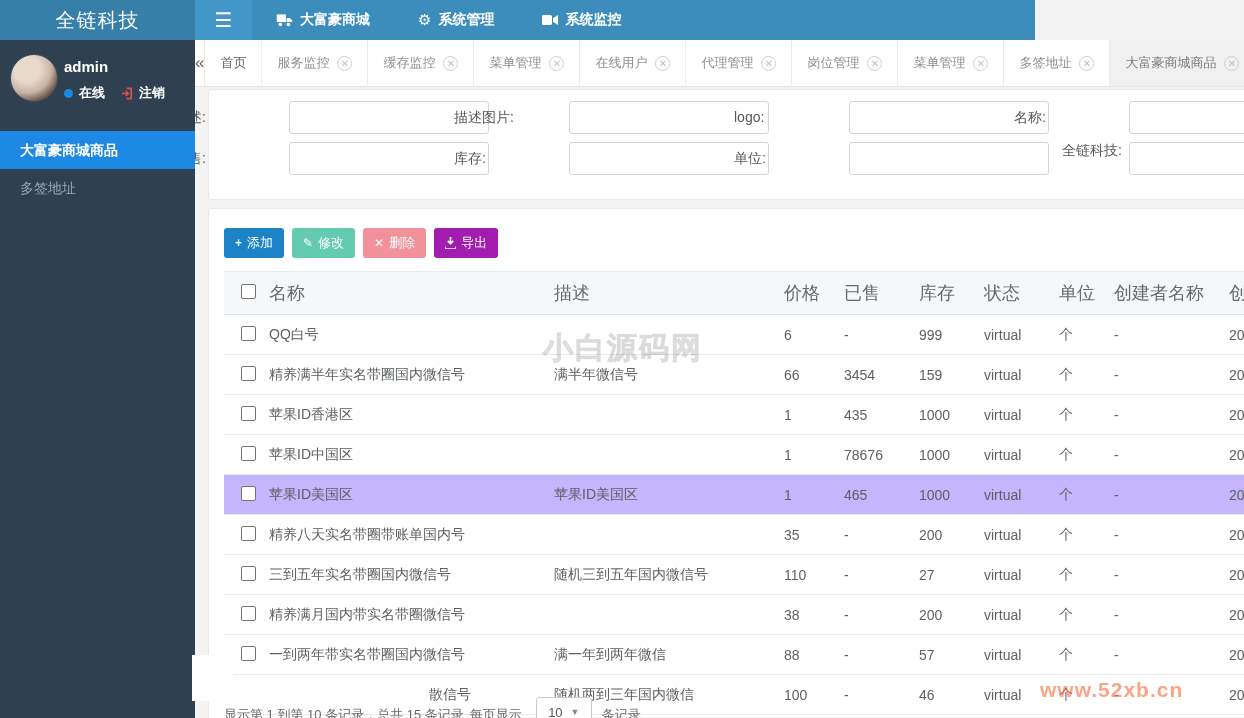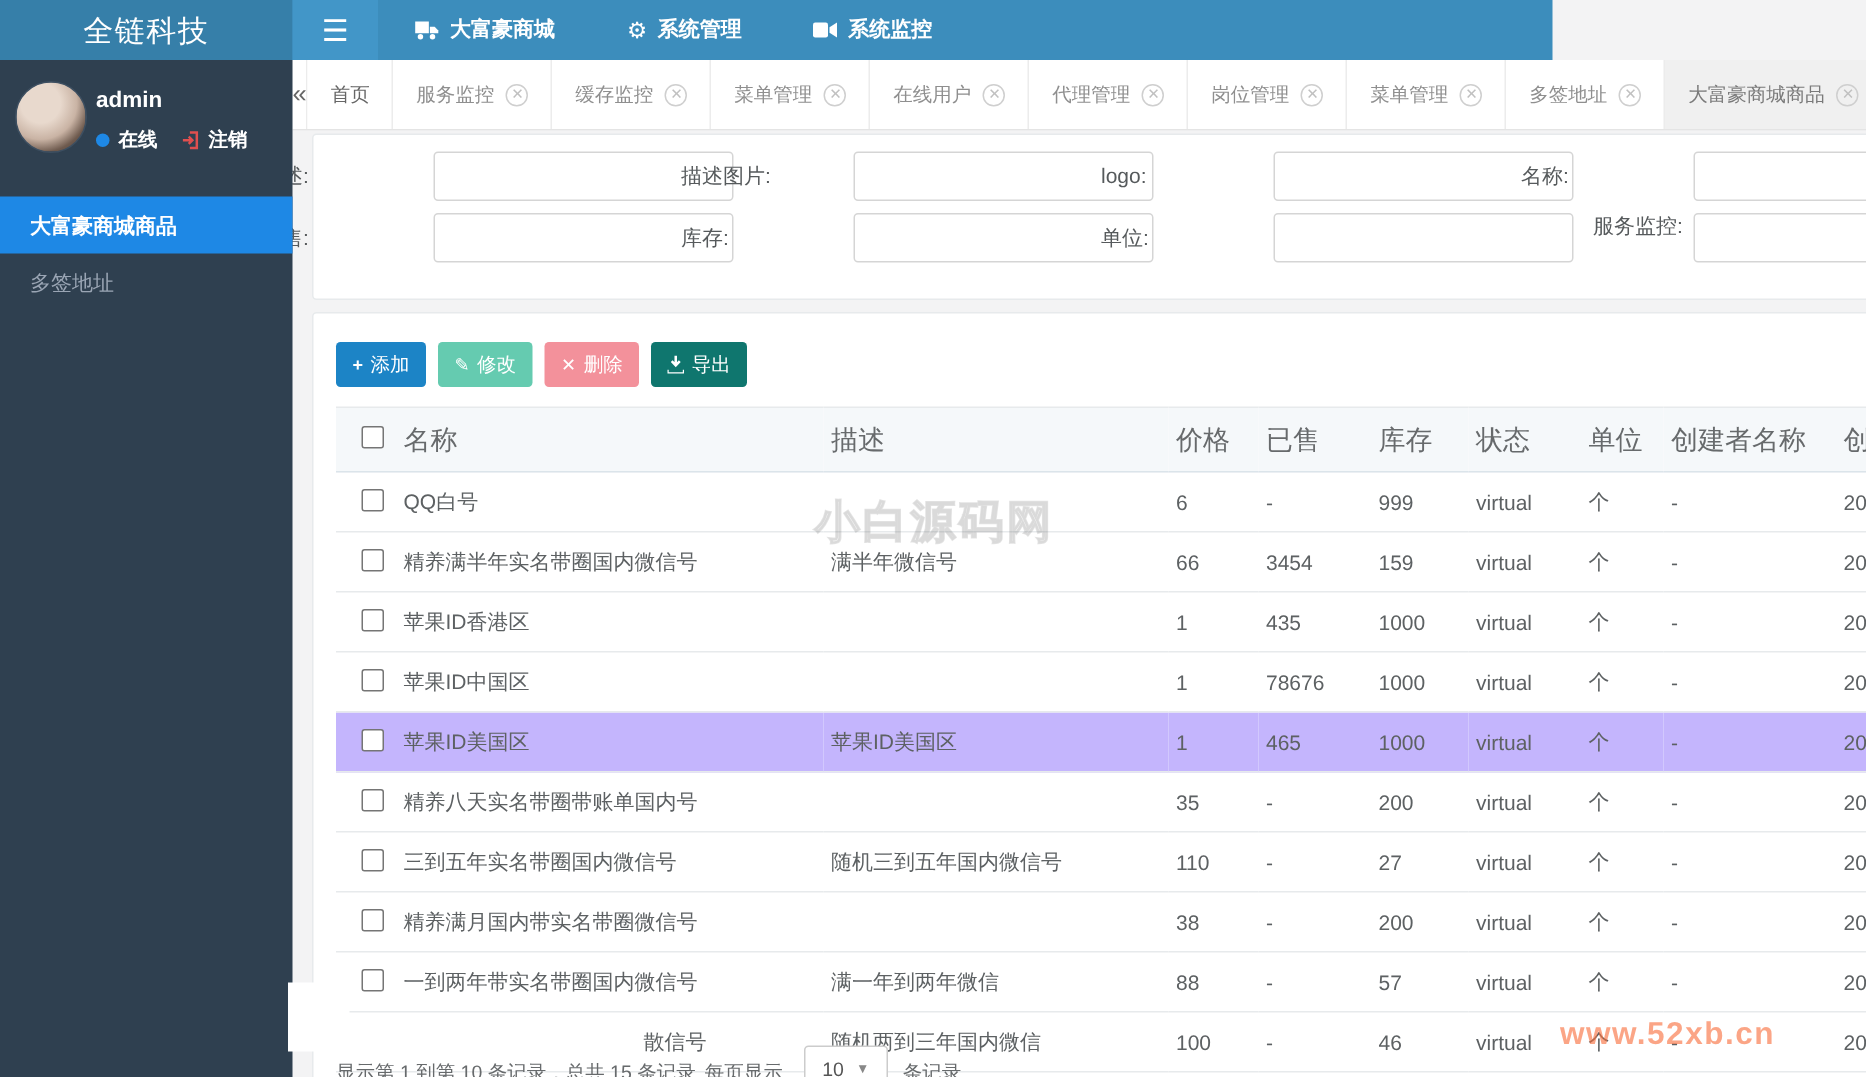--- a/index.html
+++ b/index.html
@@ -213,40 +213,40 @@
         </div>
         <div class="fld r1 c1">
           <label>库存:</label>
           <input type="text" style="">
         </div>
         <div class="fld r1 c2">
           <label>单位:</label>
           <input type="text" style="">
         </div>
         <div class="fld r1 c3 wrap">
-          <label>服务监控:</label>
+          <label>全链科技:</label>
           <input type="text" style="">
         </div>
       </section>
 
     <section class="panel panel-table">
       <div class="toolbar">
         <button class="btn" style="background:#1c84c6">
           <span class="bi">+</span>
           <span>添加</span>
         </button>
         <button class="btn" style="background:#65cbb0">
           <span class="bi">✎</span>
           <span>修改</span>
         </button>
         <button class="btn" style="background:#f3919b">
           <span class="bi">✕</span>
           <span>删除</span>
         </button>
-        <button class="btn" style="background:#0f766e">
+        <button class="btn" style="background:#a21caf">
           <svg width="11" height="12" viewBox="0 0 11 12">
               <path d="M5.5 0v6M2.8 3.8 5.5 6.6 8.2 3.8" stroke="#fff" stroke-width="1.7" fill="none"></path>
               <path d="M0 9.5v2.5h11V9.5" stroke="#fff" stroke-width="1.6" fill="none"></path>
             </svg>
           <span>导出</span>
         </button>
       </div>
 
       <table>
         <colgroup>

